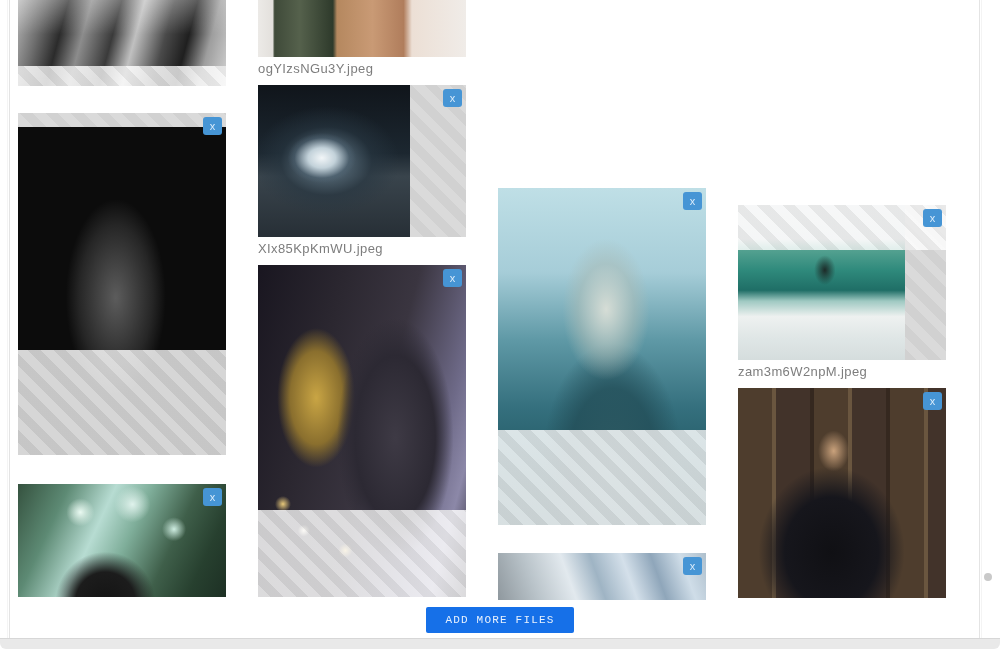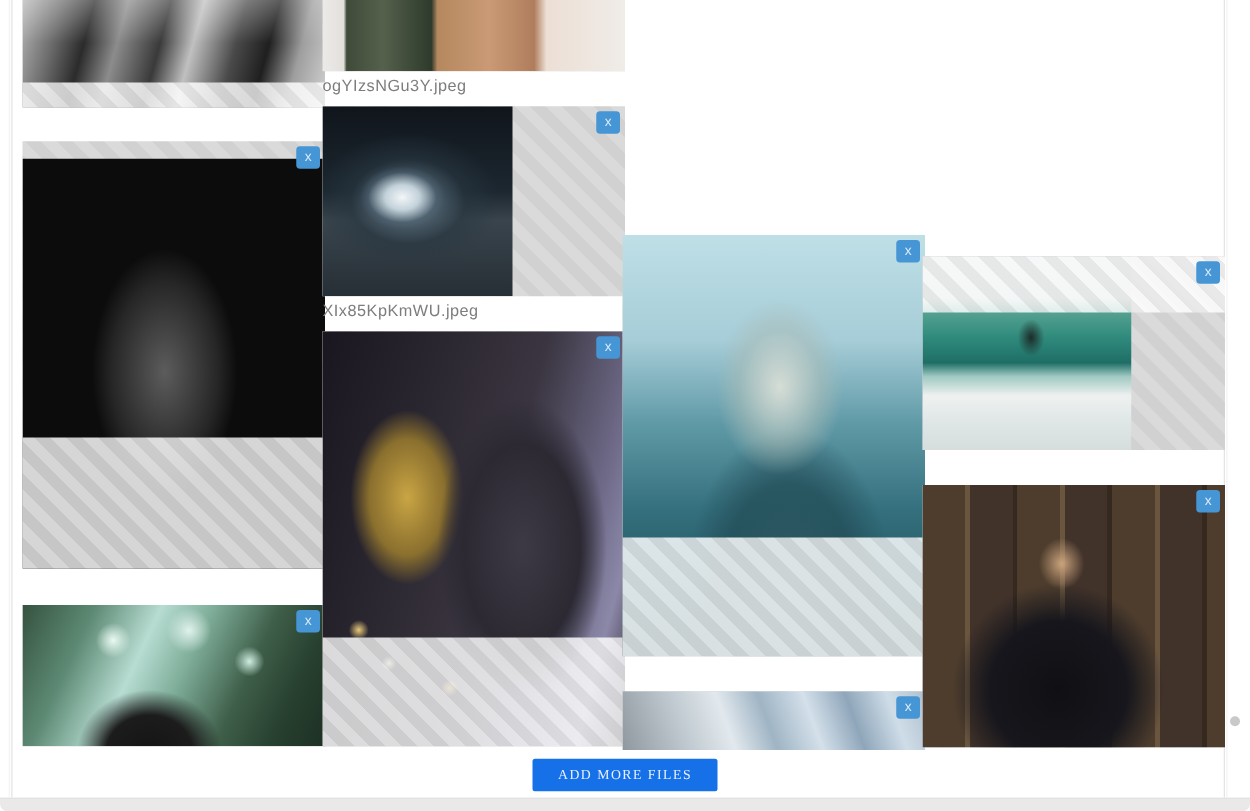--- a/index.html
+++ b/index.html
@@ -13,21 +13,21 @@
   .edge.right { left:979px; box-shadow:2px 0 0 #f4f4f4; }
 
   
   .footer-bar { position:absolute; left:0; right:0; top:638px; height:11px;
     background:#e9e9e9; border-top:1px solid #d7d7d7; border-radius:0 0 6px 6px; }
 
   .scroll-dot { position:absolute; left:984px; top:573px; width:8px; height:8px;
     border-radius:50%; background:#c9c9c9; }
 
   
-  .tile { position:absolute; width:242px; }
+  .tile { position:absolute; width:208px; }
   .cell { position:relative; width:100%; overflow:hidden;
     background:repeating-linear-gradient(45deg,#dadada 0 9px,#d1d1d1 9px 18px); }
   .photo { position:absolute; left:0; top:0; right:0; bottom:0; }
   .ov { position:absolute; left:0; right:0;
     background:repeating-linear-gradient(45deg,rgba(255,255,255,.83) 0 9px,rgba(236,236,236,.83) 9px 18px); }
   .rm { position:absolute; top:4px; right:4px; width:19px; height:18px;
     background:#4695d5; color:#d9ebfa; border:none; border-radius:3px;
     font-family:"Liberation Sans",sans-serif; font-size:11px; line-height:18px;
     text-align:center; cursor:pointer; padding:0; }
   .caption { margin-top:4px; font-size:13px; letter-spacing:.4px; color:#7d7d7d; }
@@ -94,21 +94,21 @@
   .t12 .photo { background:
     radial-gradient(ellipse 32% 60% at 42% 105%, #141414 0%, #1c1c1c 45%, rgba(0,0,0,0) 75%),
     radial-gradient(circle 14px at 30% 25%, #eafaf2, rgba(0,0,0,0) 100%),
     radial-gradient(circle 18px at 55% 18%, #dff2ec, rgba(0,0,0,0) 100%),
     radial-gradient(circle 12px at 75% 40%, #cfeee2, rgba(0,0,0,0) 100%),
     linear-gradient(115deg,#35523f 0%,#5d8a74 20%,#b7dcd2 38%,#7fae9a 52%,#3f5f4a 70%,#27402f 85%,#1d3024 100%); }
 
   
   .add-btn { position:absolute; left:426px; top:607px; width:148px; height:26px;
     background:#1670e8; color:#e8f1fd; border:none; border-radius:2px;
-    font-family:Liberation Serif, serif; font-size:11px; letter-spacing:1.2px;
+    font-family:Liberation Mono, monospace; font-size:11px; letter-spacing:1.2px;
     text-align:center; cursor:pointer; }
 </style>
 </head>
 <body>
 
 <div class="stage">
 
   <div class="edge left"></div>
   <div class="edge right"></div>
 
@@ -175,20 +175,21 @@
     </div>
   </div>
 
 
   <div class="tile t10">
     <div class="cell">
       <div class="photo"></div>
       <div class="ov"></div>
       <button class="rm">x</button>
     </div>
+    <div class="caption">zam3m6W2npM.jpeg</div>
   </div>
 
   <div class="tile t11">
     <div class="cell">
       <div class="photo"></div>
       <button class="rm">x</button>
     </div>
   </div>
 
   <button class="add-btn">ADD MORE FILES</button>

